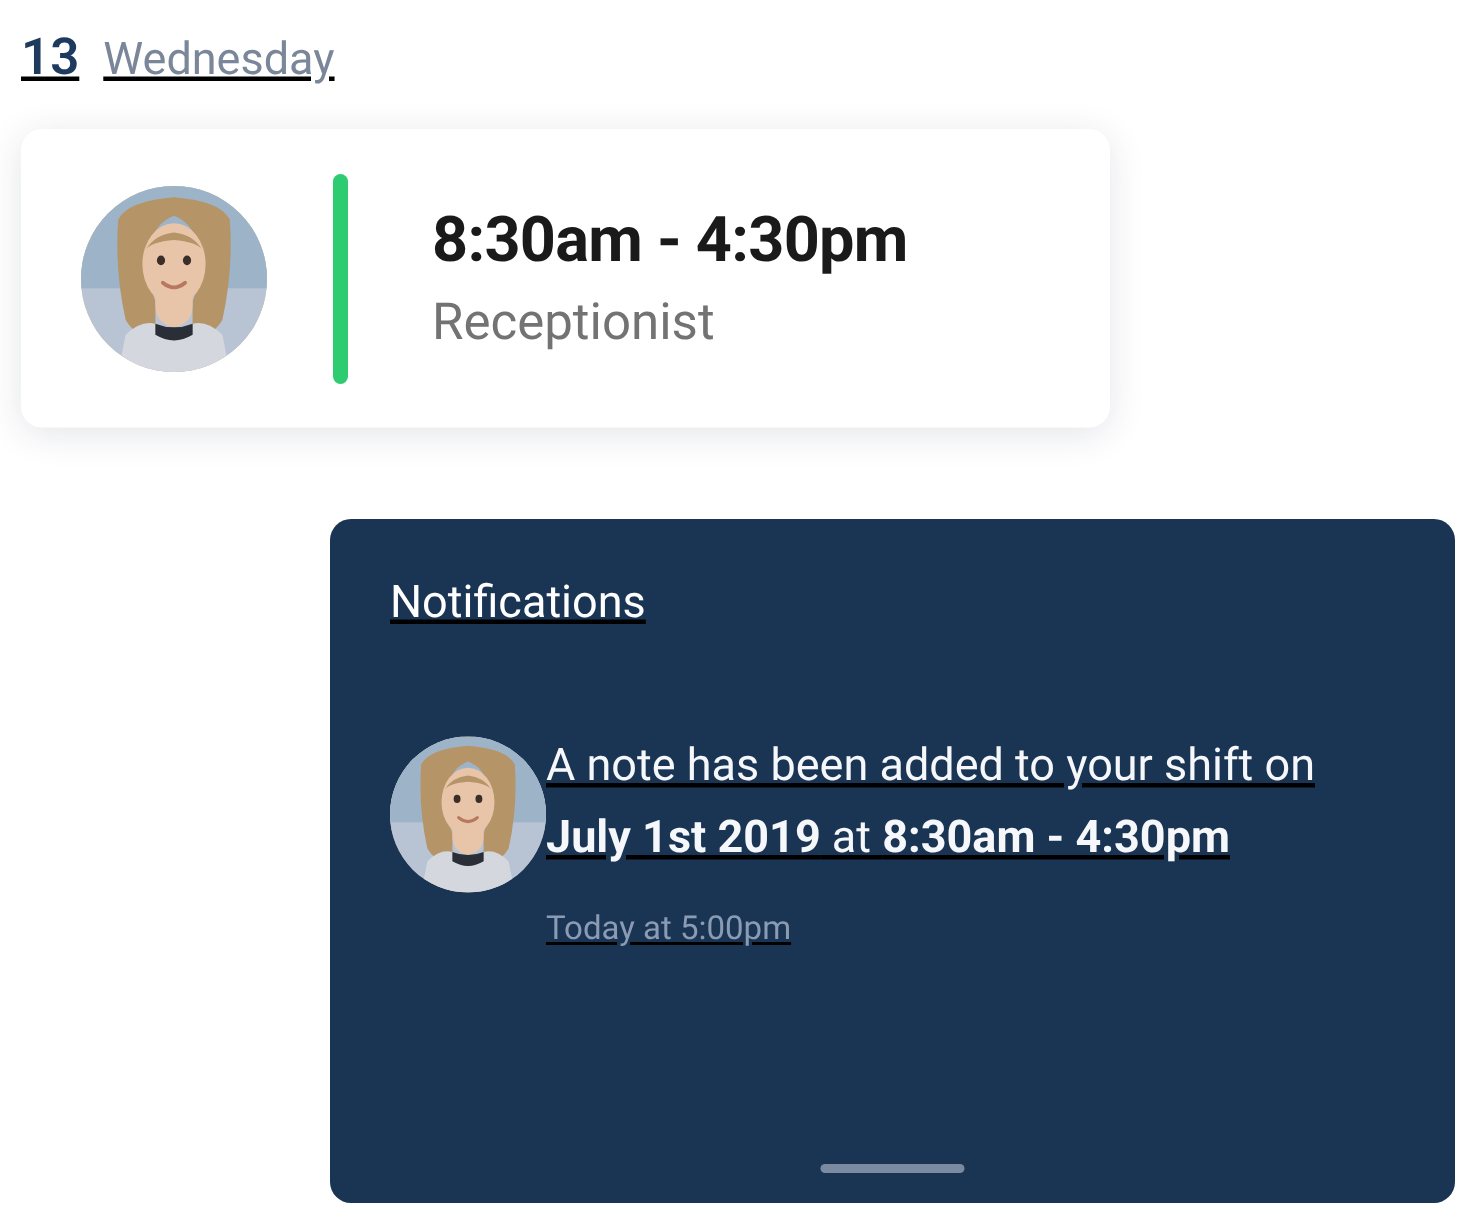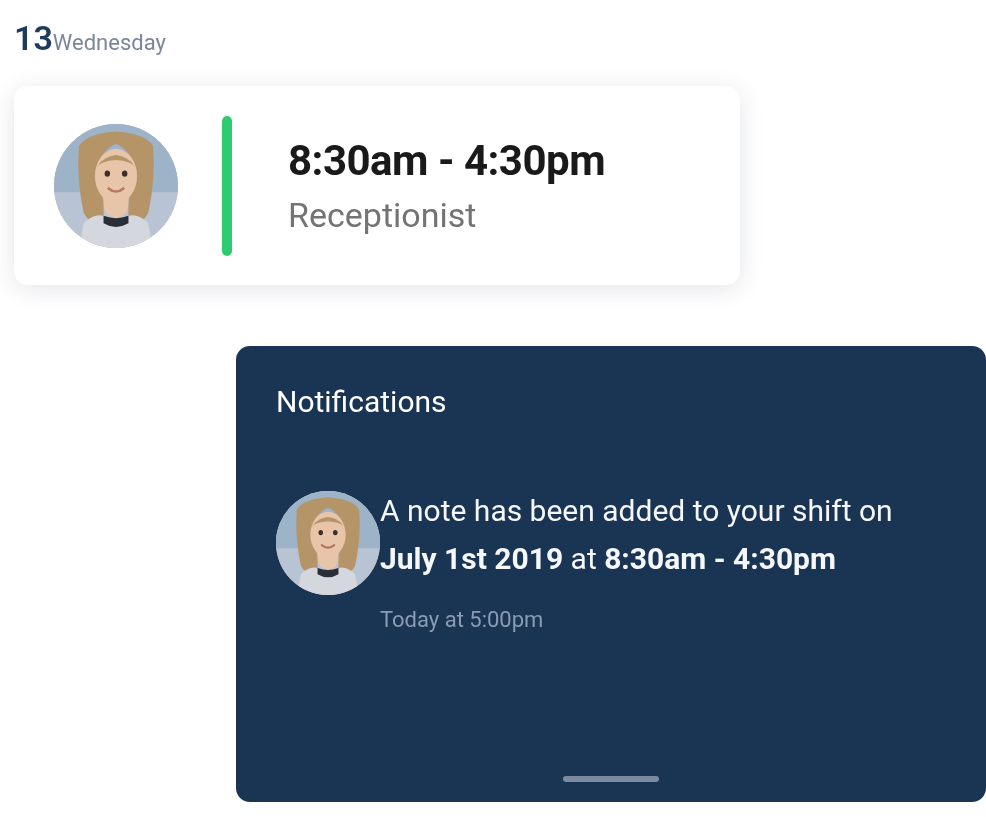--- a/index.html
+++ b/index.html
@@ -13,28 +13,30 @@
       width: 986px;
       height: 817px;
       position: relative;
     }
     .date-header {
       position: absolute;
       top: 18px;
       left: 14px;
       display: flex;
       align-items: baseline;
+      gap: 16px;
+      text-decoration: underline;
     }
     .date-number {
       font-size: 34px;
       font-weight: 600;
       color: #1e3a5f;
     }
     .date-day {
-      font-size: 22px;
+      font-size: 30px;
       font-weight: 400;
       color: #7a8699;
     }
     .shift-card {
       position: absolute;
       top: 86px;
       left: 14px;
       width: 726px;
       height: 199px;
       background: #ffffff;
@@ -79,26 +81,27 @@
       letter-spacing: -0.5px;
     }
     .shift-role {
       font-size: 34px;
       font-weight: 400;
       color: #737373;
     }
     .notifications-panel {
       position: absolute;
       top: 346px;
-      left: 236px;
+      left: 220px;
       width: 750px;
       height: 456px;
       background: #1a3553;
       border-radius: 14px;
       padding: 38px 40px;
+      text-decoration: underline;
     }
     .notifications-title {
       font-size: 30px;
       font-weight: 400;
       color: #ffffff;
       margin-bottom: 68px;
     }
     .notification-item {
       display: flex;
       align-items: flex-start;

